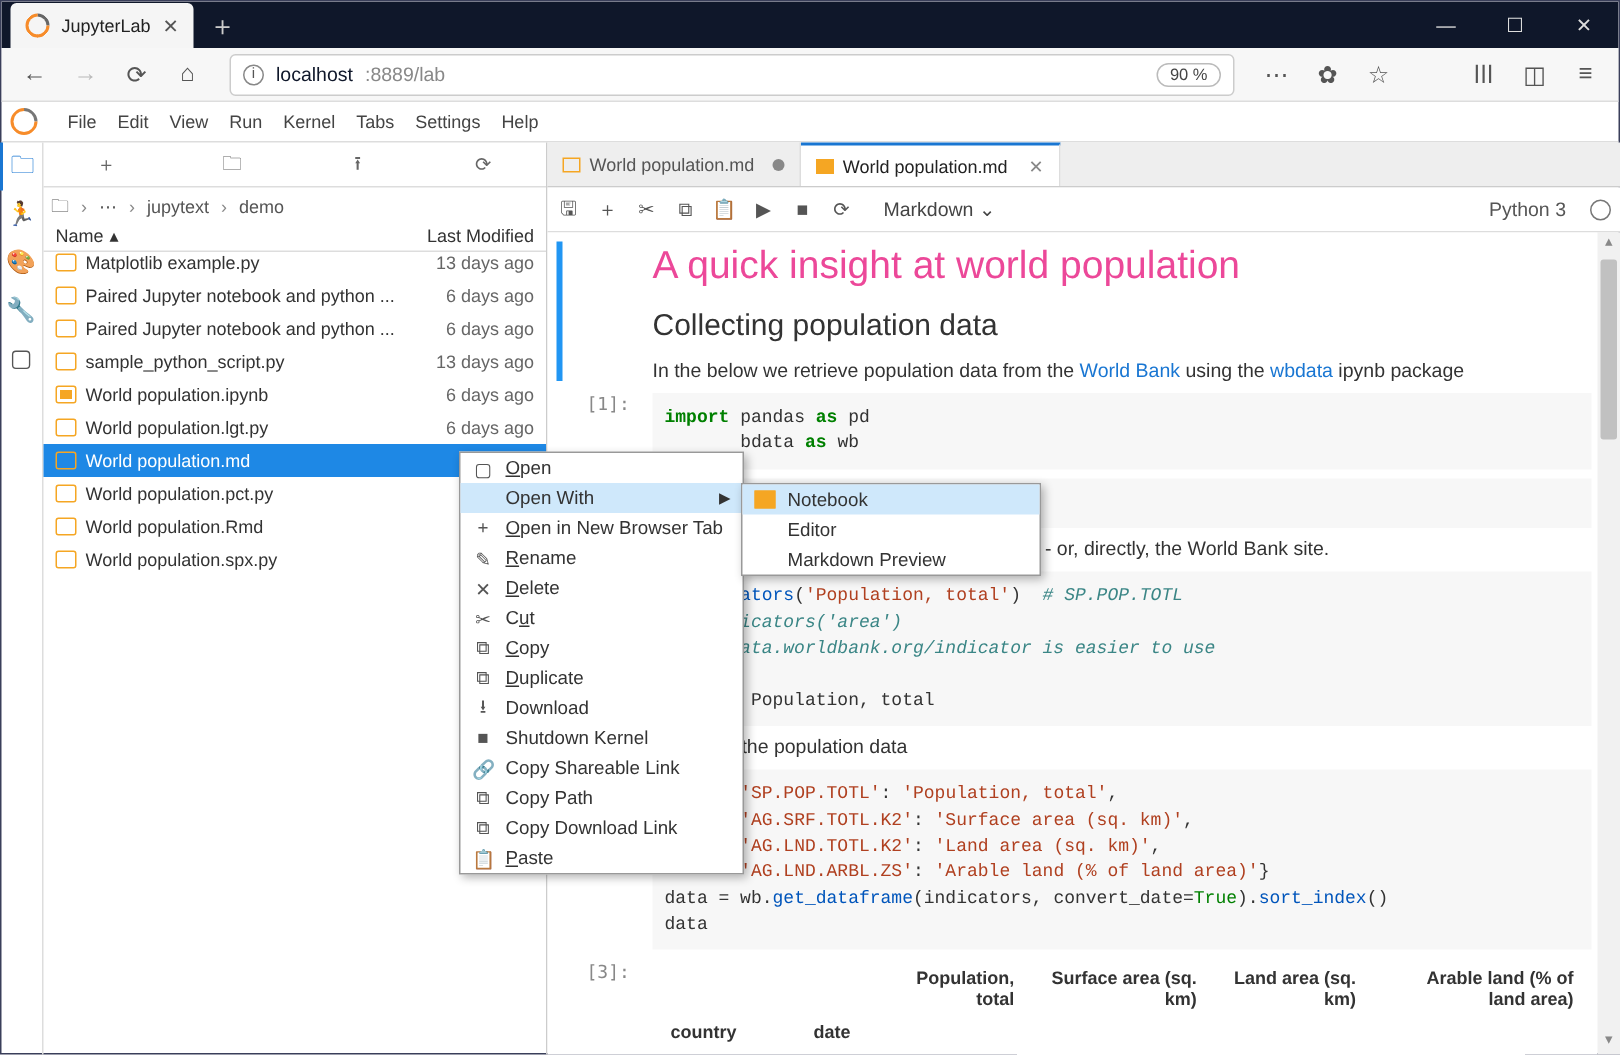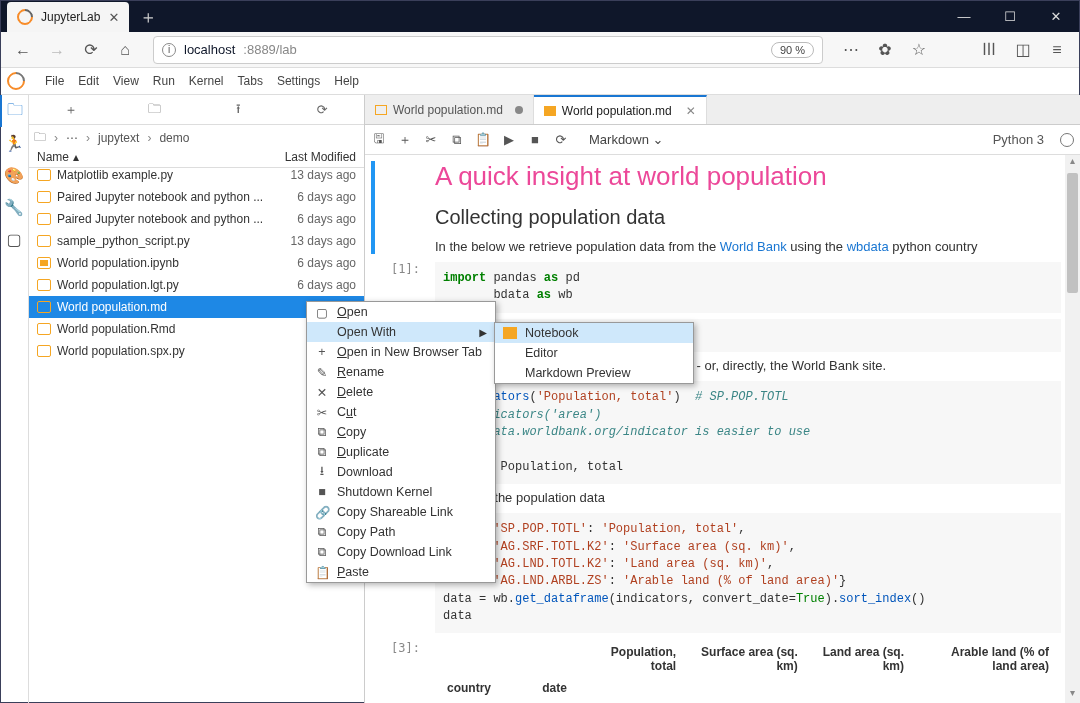--- a/index.html
+++ b/index.html
@@ -202,20 +202,25 @@
       <span class="fname">World population.lgt.py</span>
       <span class="fmod">6 days ago</span>
     </div>
     <div class="file-row selected">
       <span class="ficon "></span>
       <span class="fname">World population.md</span>
       <span class="fmod">10 m</span>
     </div>
     <div class="file-row">
       <span class="ficon "></span>
+      <span class="fname">World population.pct.py</span>
+      <span class="fmod"></span>
+    </div>
+    <div class="file-row">
+      <span class="ficon "></span>
       <span class="fname">World population.Rmd</span>
       <span class="fmod"></span>
     </div>
     <div class="file-row">
       <span class="ficon "></span>
       <span class="fname">World population.spx.py</span>
       <span class="fmod"></span>
     </div>
   </div>
 
@@ -318,21 +323,21 @@
     <span class="cell-type"><span>Markdown</span> <span>⌄</span></span>
     <span class="kernel">Python 3</span>
     <span class="kcircle"></span>
   </div>
 
   <div class="nbscroll">
     <div class="cell active md">
       <h1>A quick insight at world population</h1>
       <h2>Collecting population data</h2>
       <p>
-        <span>In the below we retrieve population data from the </span><a>World Bank</a><span> using the </span><a>wbdata</a><span> python country</span>
+        <span>In the below we retrieve population data from the </span><a>World Bank</a><span> using the </span><a>wbdata</a><span> ipynb package</span>
       </p>
     </div>
     <div class="cell" style="margin-top:0">
       <span class="prompt">[1]:</span>
 <pre class="code"><span class="kw">import</span> <span>pandas</span> <span class="kw">as</span> <span>pd</span>
        <span>bdata</span> <span class="kw">as</span> <span>wb</span></pre>
     </div>
     <div class="cell">
 <pre class="code">              <span class="num">20</span></pre>
     </div>

